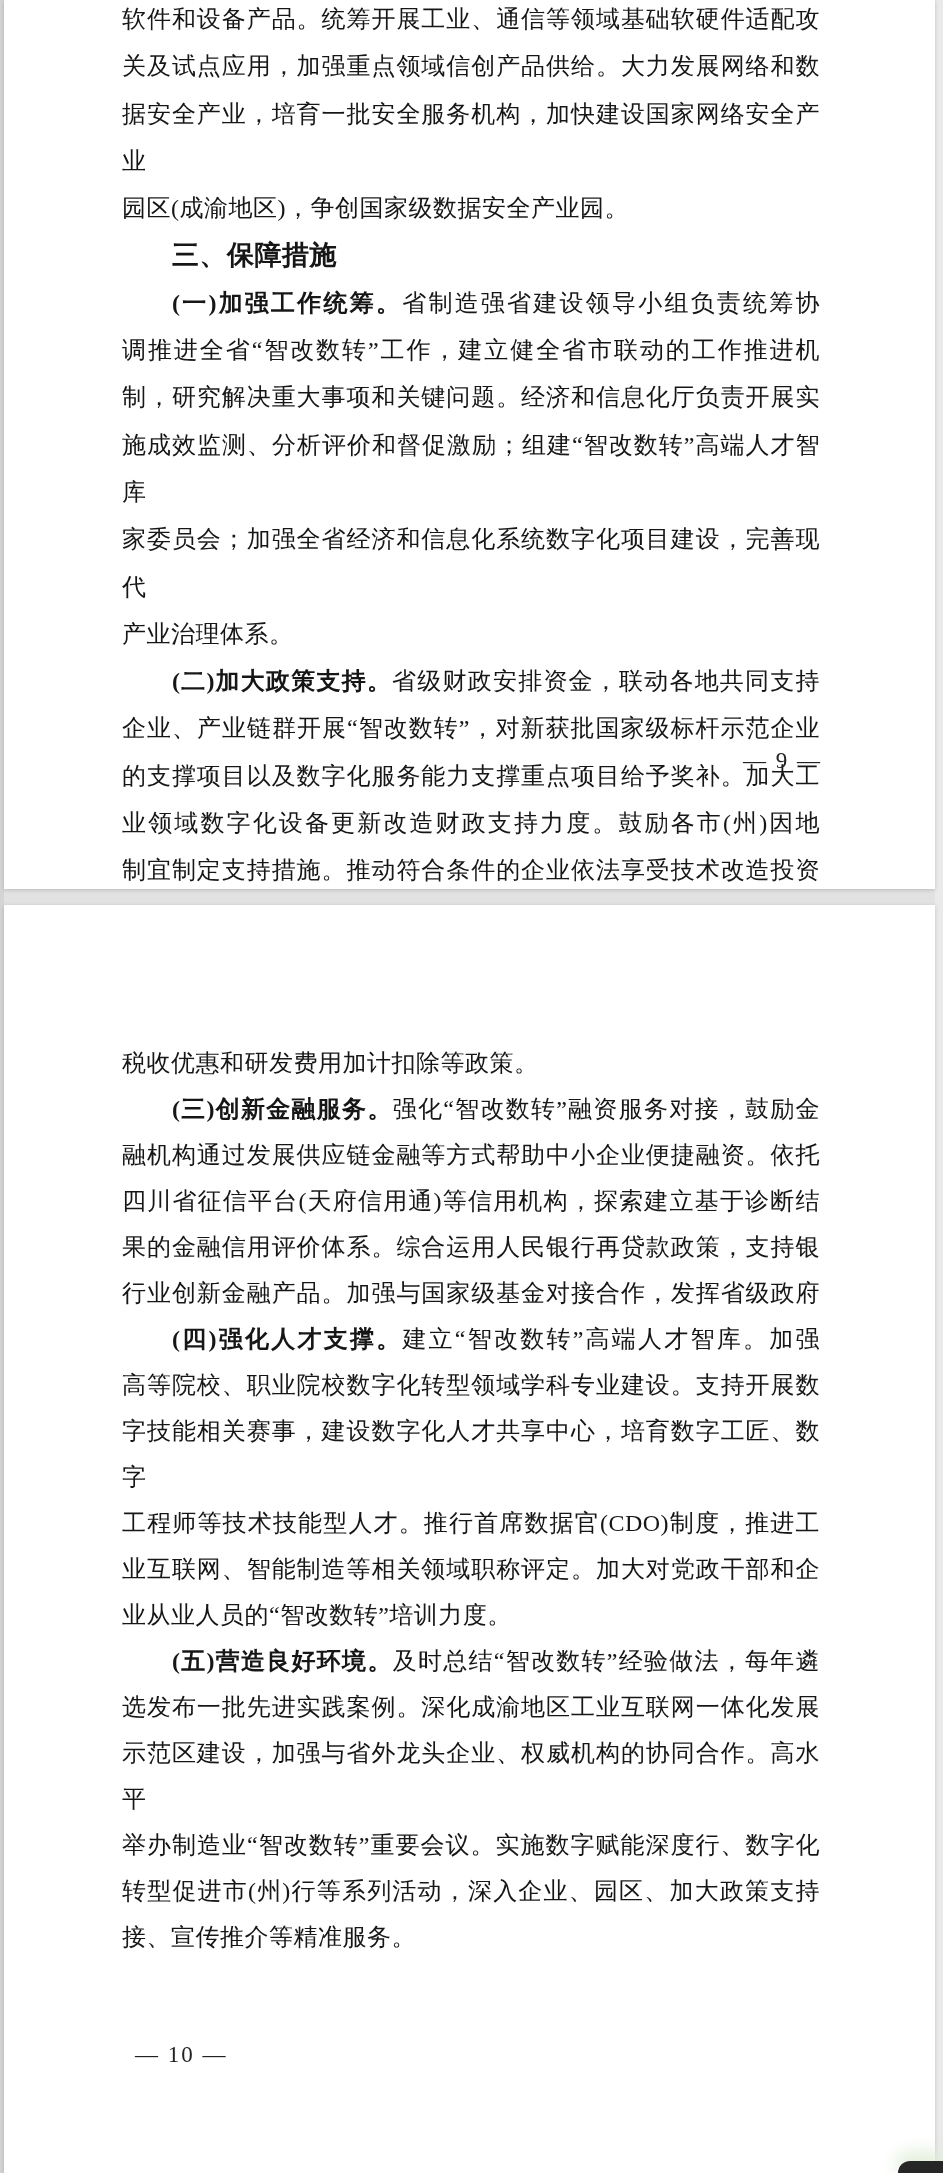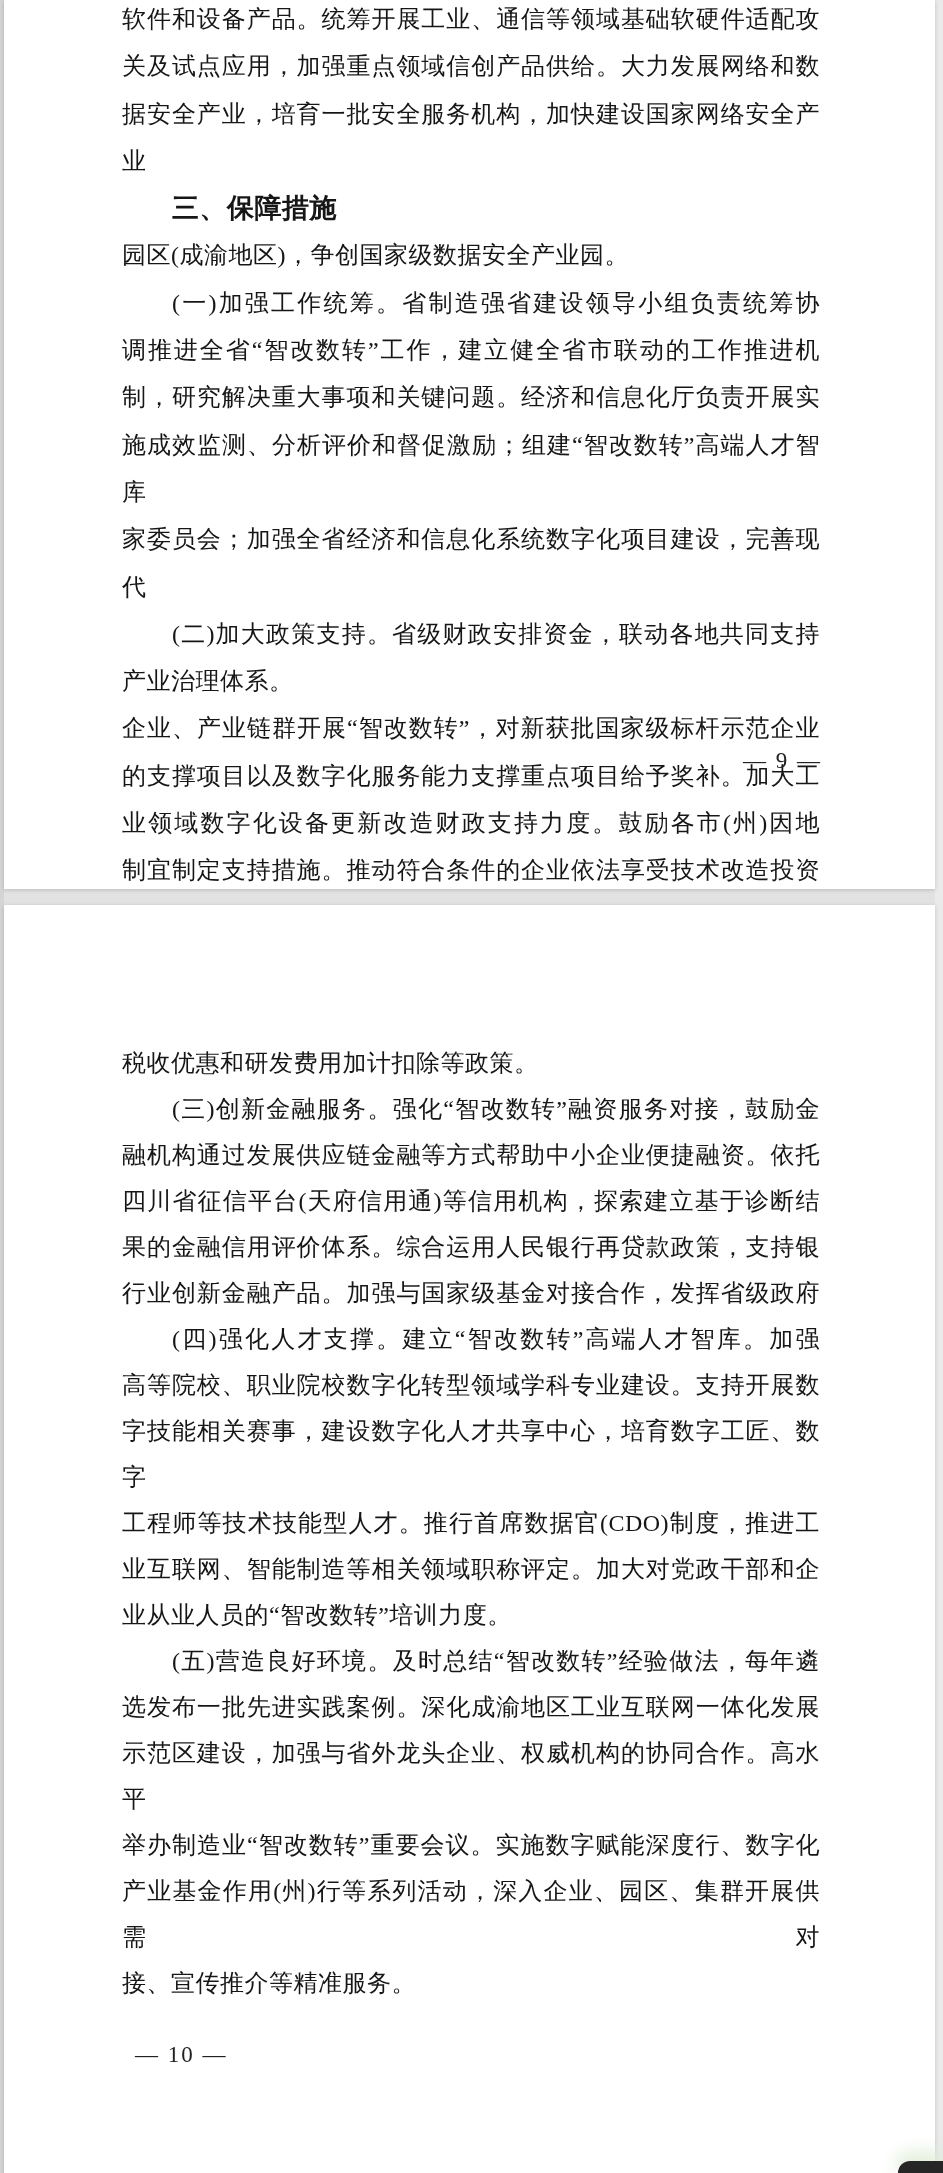--- a/index.html
+++ b/index.html
@@ -38,21 +38,21 @@
     white-space: nowrap;
   }
   .p2 .line { line-height: 46px; }
   .line.fill { white-space: normal; text-align-last: justify; }
   .line.indent { text-indent: 50px; }
   .line.heading {
     font-family: "Liberation Sans", "DejaVu Sans", sans-serif;
     font-weight: 700;
     font-size: 27px;
   }
-  .lead { font-weight: 400; }
+  .lead { font-weight: 700; }
   .pagenum {
     position: absolute;
     font-size: 23px;
     color: #222222;
     letter-spacing: 2px;
     line-height: 28px;
   }
   .pn1 { top: 747px; right: 113px; }
   .pn2 { top: 1136px; left: 131px; }
   .fab {
@@ -70,29 +70,29 @@
 
 <div class="viewer">
   <div class="left-edge"></div>
   <div class="scroll-track"></div>
 
   <section class="page p1">
     <div class="textcol" id="p1-lines">
         <div class="line fill">软件和设备产品。统筹开展工业、通信等领域基础软硬件适配攻</div>
         <div class="line fill">关及试点应用，加强重点领域信创产品供给。大力发展网络和数</div>
         <div class="line fill">据安全产业，培育一批安全服务机构，加快建设国家网络安全产业</div>
+        <div class="line">园区(成渝地区)，争创国家级数据安全产业园。</div>
         <div class="line indent heading">三、保障措施</div>
-        <div class="line">园区(成渝地区)，争创国家级数据安全产业园。</div>
         <div class="line fill indent"><span class="lead">(一)加强工作统筹。</span>省制造强省建设领导小组负责统筹协</div>
         <div class="line fill">调推进全省“智改数转”工作，建立健全省市联动的工作推进机</div>
         <div class="line fill">制，研究解决重大事项和关键问题。经济和信息化厅负责开展实</div>
         <div class="line fill">施成效监测、分析评价和督促激励；组建“智改数转”高端人才智库</div>
         <div class="line fill">家委员会；加强全省经济和信息化系统数字化项目建设，完善现代</div>
+        <div class="line">产业治理体系。</div>
         <div class="line fill indent"><span class="lead">(二)加大政策支持。</span>省级财政安排资金，联动各地共同支持</div>
-        <div class="line">产业治理体系。</div>
         <div class="line fill">企业、产业链群开展“智改数转”，对新获批国家级标杆示范企业</div>
         <div class="line fill">的支撑项目以及数字化服务能力支撑重点项目给予奖补。加大工</div>
         <div class="line fill">业领域数字化设备更新改造财政支持力度。鼓励各市(州)因地</div>
         <div class="line fill">制宜制定支持措施。推动符合条件的企业依法享受技术改造投资</div>
       </div>
     <div class="pagenum pn1">— 9 —</div>
   </section>
 
   <section class="page p2">
     <div class="textcol" id="p2-lines">
@@ -105,20 +105,20 @@
         <div class="line fill indent"><span class="lead">(四)强化人才支撑。</span>建立“智改数转”高端人才智库。加强</div>
         <div class="line fill">高等院校、职业院校数字化转型领域学科专业建设。支持开展数</div>
         <div class="line fill">字技能相关赛事，建设数字化人才共享中心，培育数字工匠、数字</div>
         <div class="line fill">工程师等技术技能型人才。推行首席数据官(CDO)制度，推进工</div>
         <div class="line fill">业互联网、智能制造等相关领域职称评定。加大对党政干部和企</div>
         <div class="line">业从业人员的“智改数转”培训力度。</div>
         <div class="line fill indent"><span class="lead">(五)营造良好环境。</span>及时总结“智改数转”经验做法，每年遴</div>
         <div class="line fill">选发布一批先进实践案例。深化成渝地区工业互联网一体化发展</div>
         <div class="line fill">示范区建设，加强与省外龙头企业、权威机构的协同合作。高水平</div>
         <div class="line fill">举办制造业“智改数转”重要会议。实施数字赋能深度行、数字化</div>
-        <div class="line fill">产业基金作用(州)行等系列活动，深入企业、园区、集群开展供需对</div>
+        <div class="line fill">转型促进市(州)行等系列活动，深入企业、园区、加大政策支持</div>
         <div class="line">接、宣传推介等精准服务。</div>
       </div>
     <div class="pagenum pn2">— 10 —</div>
   </section>
 
   <div class="fab"></div>
 </div>
 
 </body></html>

